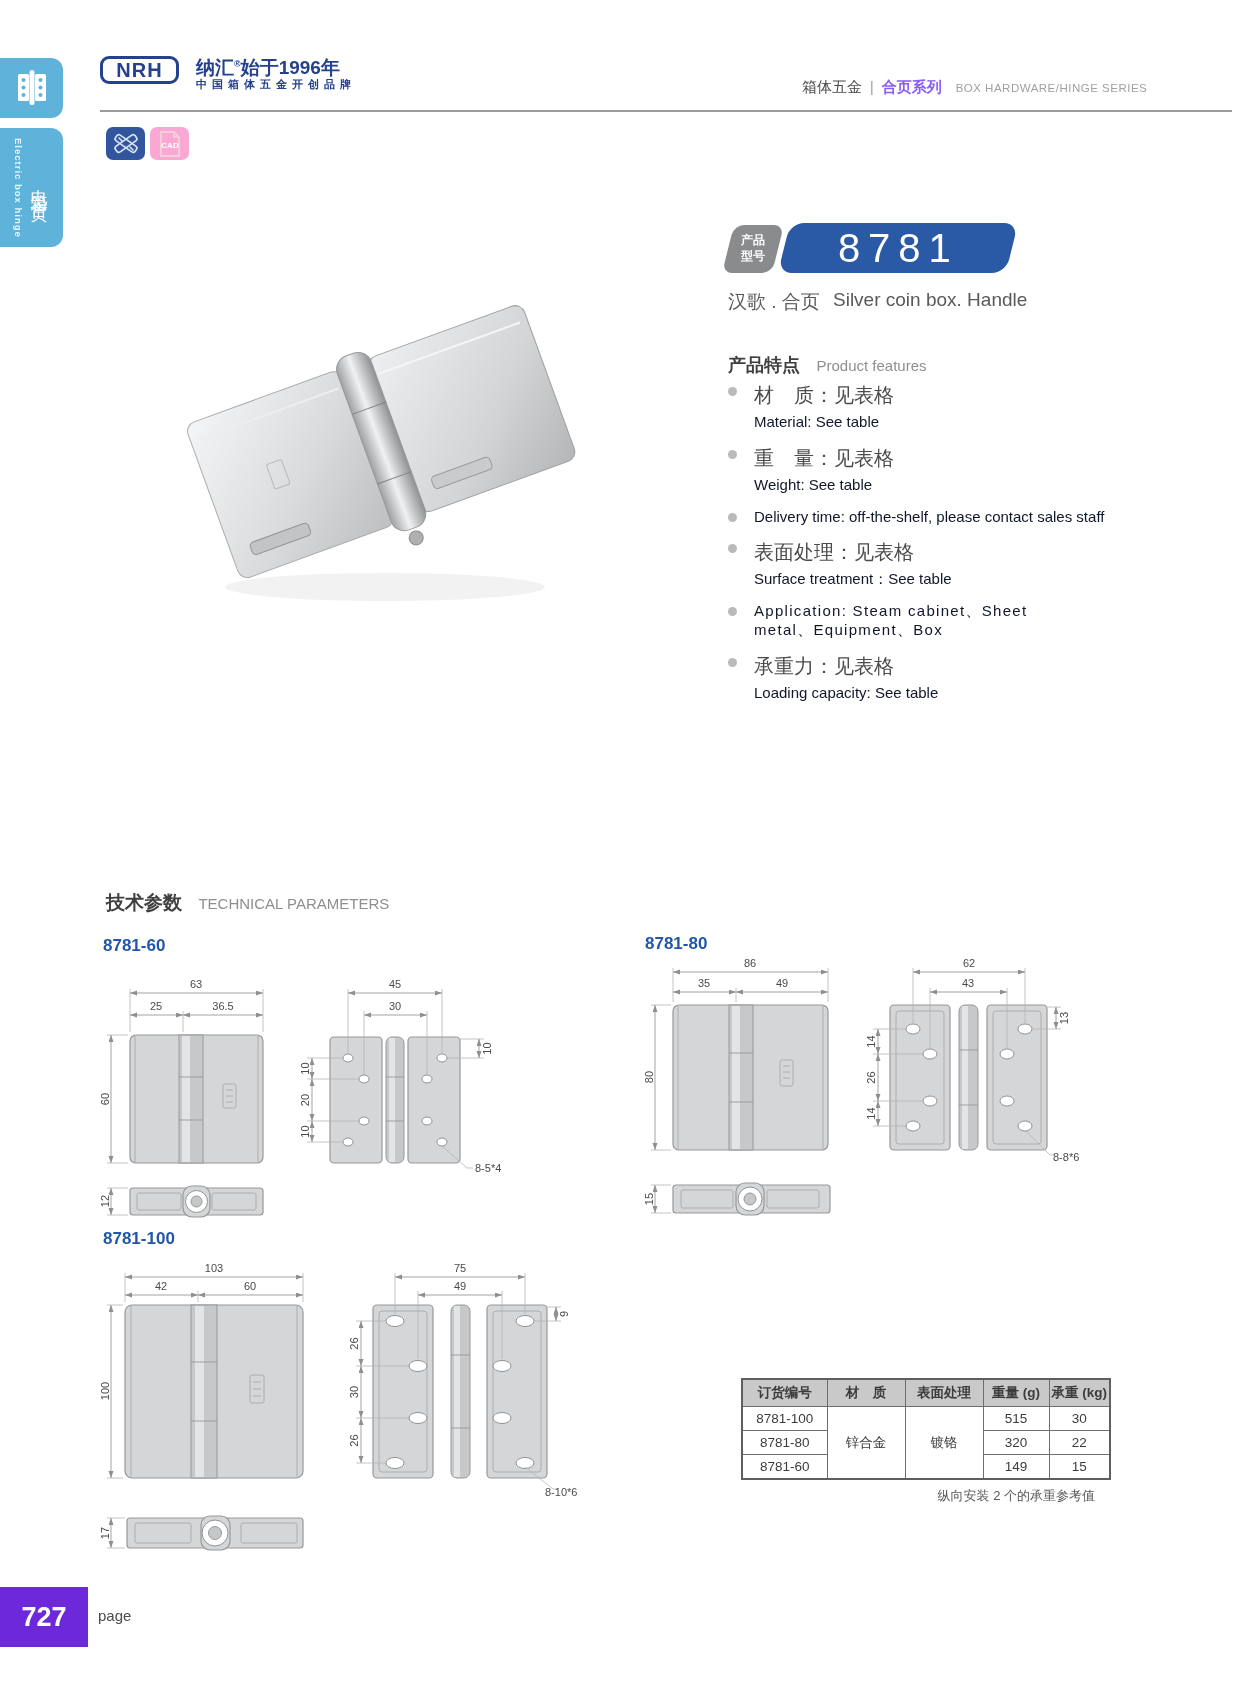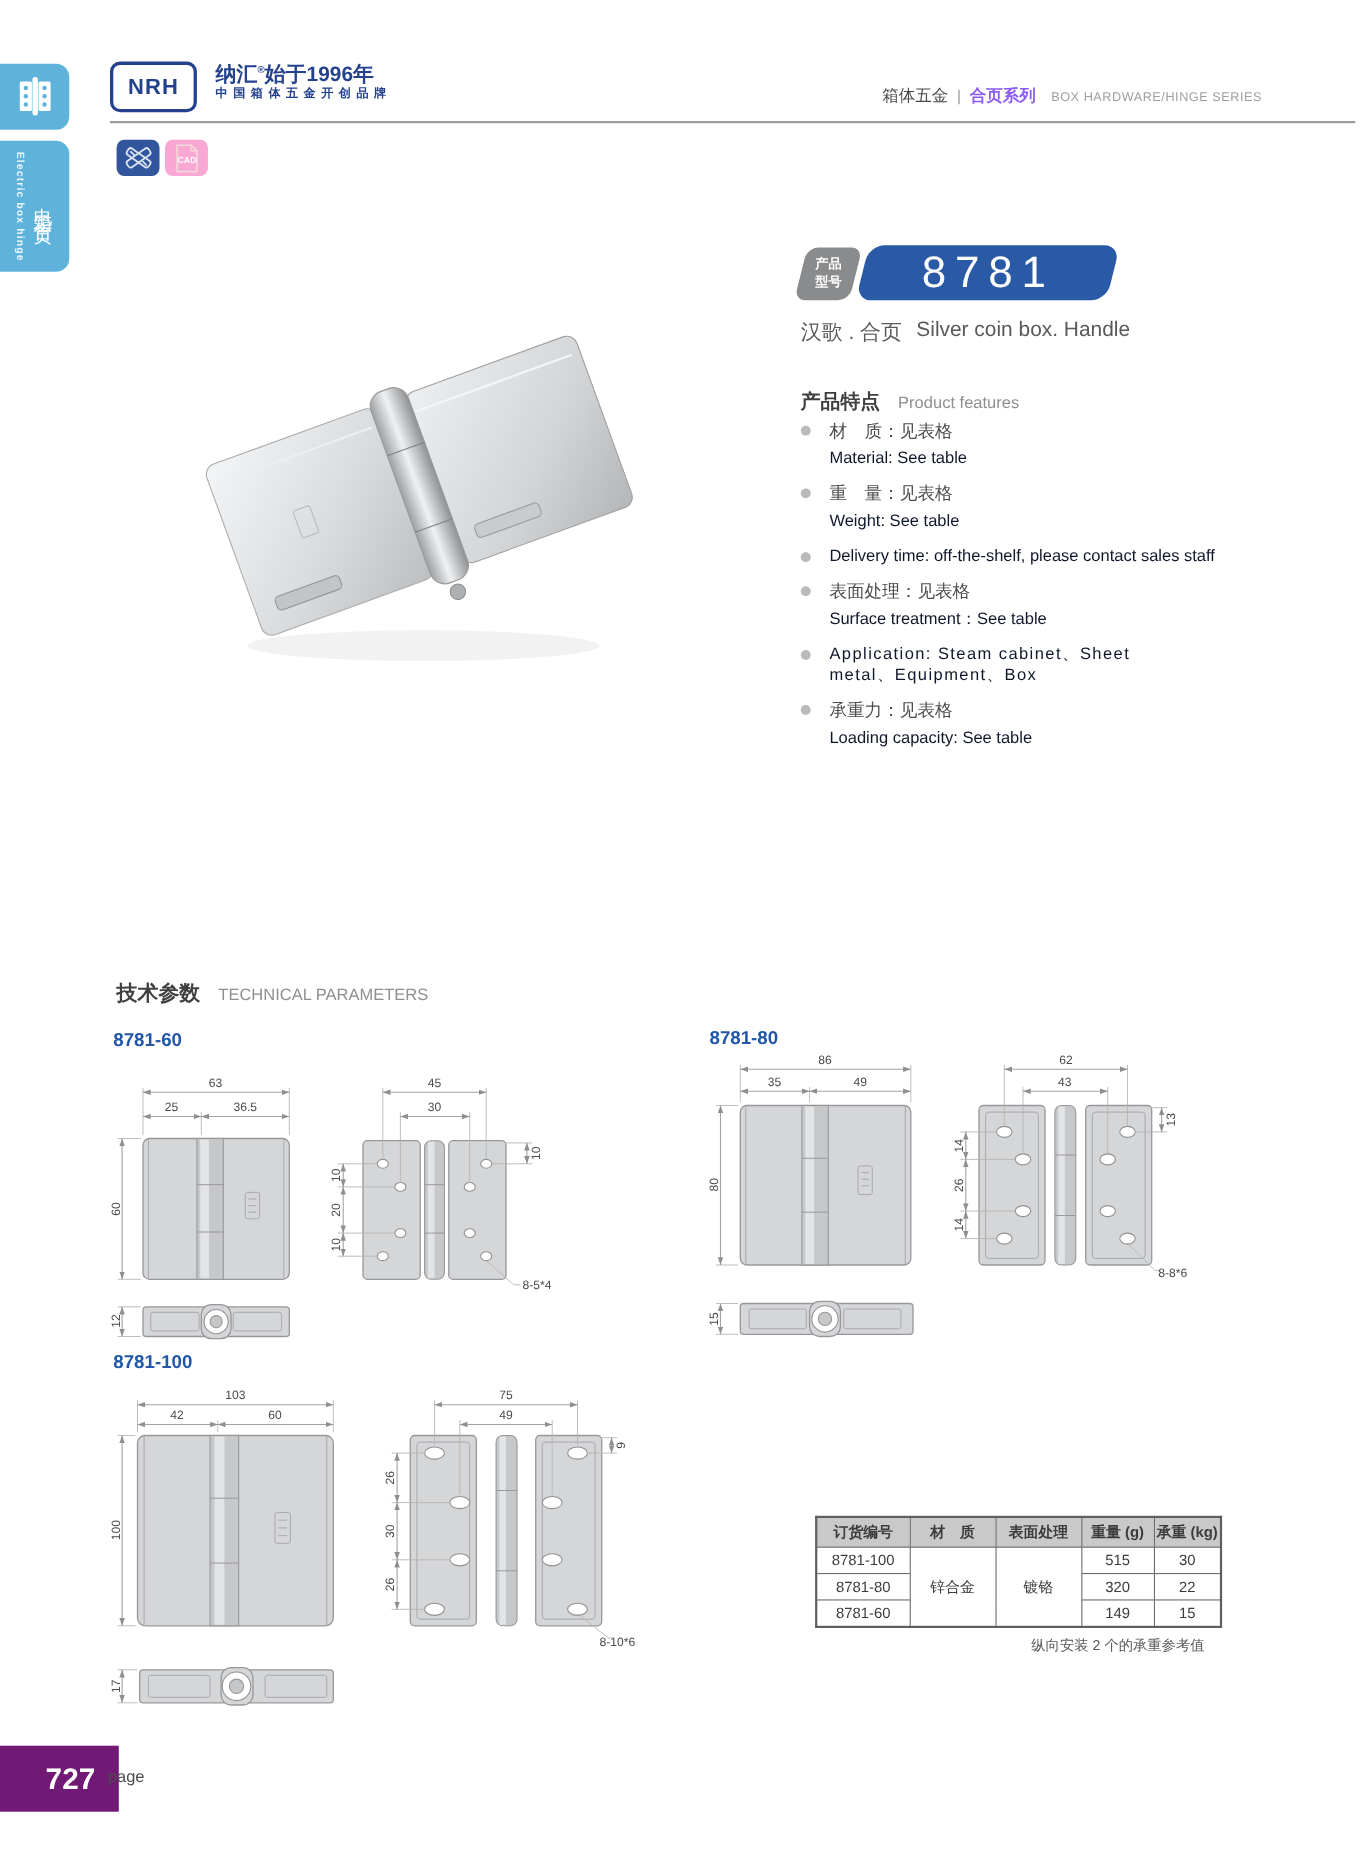--- a/index.html
+++ b/index.html
@@ -8,21 +8,21 @@
   .abs{position:absolute;}
 
   
   .side-tab{position:absolute;left:0;width:63px;background:#5FB3DB;border-radius:0 12px 12px 0;}
   .side-tab1{top:58px;height:60px;display:flex;align-items:center;justify-content:center;}
   .side-tab2{top:128px;height:119px;display:flex;align-items:center;justify-content:center;gap:4px;}
   .v-en{writing-mode:vertical-rl;font-size:9.5px;color:#eaf6fc;letter-spacing:1px;font-weight:bold;}
   .v-cn{writing-mode:vertical-rl;font-size:17px;color:#fff;letter-spacing:6px;}
 
   
-  .logo-box{position:absolute;left:100px;top:56px;width:79px;height:46px;border:3.5px solid #24418E;
+  .logo-box{position:absolute;left:100px;top:56px;width:79px;height:28px;border:3.5px solid #24418E;
             border-radius:9px;box-sizing:border-box;display:flex;align-items:center;justify-content:center;}
   .logo-text{font-size:20px;font-weight:bold;color:#24418E;letter-spacing:1px;}
   .brand1{position:absolute;left:196px;top:55px;font-size:19px;font-weight:bold;color:#24418E;}
   .brand1 sup{font-size:9px;}
   .brand2{position:absolute;left:196px;top:77px;font-size:11px;font-weight:bold;color:#24418E;letter-spacing:5px;}
   .header-right{position:absolute;left:802px;top:78px;display:flex;align-items:baseline;gap:6px;}
   .hr-cn{font-size:15px;color:#4a4a4a;}
   .hr-sep{font-size:14px;color:#9a9a9a;padding:0 2px;}
   .hr-cn2{font-size:15px;color:#8b5cf6;font-weight:bold;}
   .hr-en{font-size:11.5px;color:#a0a0a0;letter-spacing:.5px;margin-left:8px;}
@@ -43,21 +43,21 @@
   .name-cn{position:absolute;left:728px;top:289px;font-size:19px;color:#58595b;}
   .name-en{position:absolute;left:833px;top:289px;font-size:19px;color:#58595b;}
 
   
   .feat-title{position:absolute;left:728px;top:353px;}
   .t-cn{font-size:18px;font-weight:bold;color:#3f3f40;}
   .t-en{font-size:15px;color:#8f8f90;margin-left:12px;}
   .features{position:absolute;left:728px;top:382px;width:416px;}
   .feat-item{position:relative;padding-left:26px;margin-bottom:13px;}
   .bullet{position:absolute;left:0;top:5px;width:9px;height:9px;border-radius:50%;background:#b9babc;}
-  .f-cn{font-size:16px;color:#4c4c4e;line-height:1.35;}
+  .f-cn{font-size:20px;color:#4c4c4e;line-height:1.35;}
   .f-en{font-size:15px;color:#0f172a;line-height:1.25;margin-top:4px;}
   .f-en.narrow{width:330px;letter-spacing:1.3px;}
 
   
   .tech-title{position:absolute;left:106px;top:890px;}
   .model-label{position:absolute;font-size:17px;font-weight:bold;color:#2257A8;}
 
   svg text.dimtxt{font-family:"Liberation Sans",sans-serif;font-size:11px;fill:#4a4a4a;}
   .body{fill:#d5d6d8;stroke:#97989a;stroke-width:1.2;}
   .inner{fill:none;stroke:#a8a9ab;stroke-width:.9;}
@@ -70,22 +70,22 @@
 
   
   .spec-table{position:absolute;left:727px;top:1378px;border-collapse:collapse;table-layout:fixed;}
   .spec-table th,.spec-table td{border:1px solid #6e6e6e;text-align:center;font-size:13.5px;color:#3c3c3c;padding:0;}
   .spec-table th{background:#c9c9ca;height:26px;font-weight:bold;}
   .spec-table td{height:23px;background:#fff;}
   .spec-table{border:2px solid #5f5f5f;margin-left:14px;}
   .note{position:absolute;left:727px;top:1487px;width:368px;text-align:right;font-size:13px;color:#595959;}
 
   
-  .page-badge{position:absolute;left:0;top:1587px;width:88px;height:60px;background:#701a75;
-              display:flex;align-items:center;justify-content:center;padding-left:20px;}
+  .page-badge{position:absolute;left:0;top:1587px;width:88px;height:60px;background:#6d28d9;
+              display:flex;align-items:center;justify-content:center;}
   .page-num{color:#fff;font-size:27px;font-weight:bold;}
   .page-label{position:absolute;left:98px;top:1607px;font-size:15px;color:#4c4c4e;}
 </style>
 </head>
 <body>
 
 <div class="page">
 
   <svg width="0" height="0" style="position:absolute">
     <defs>

